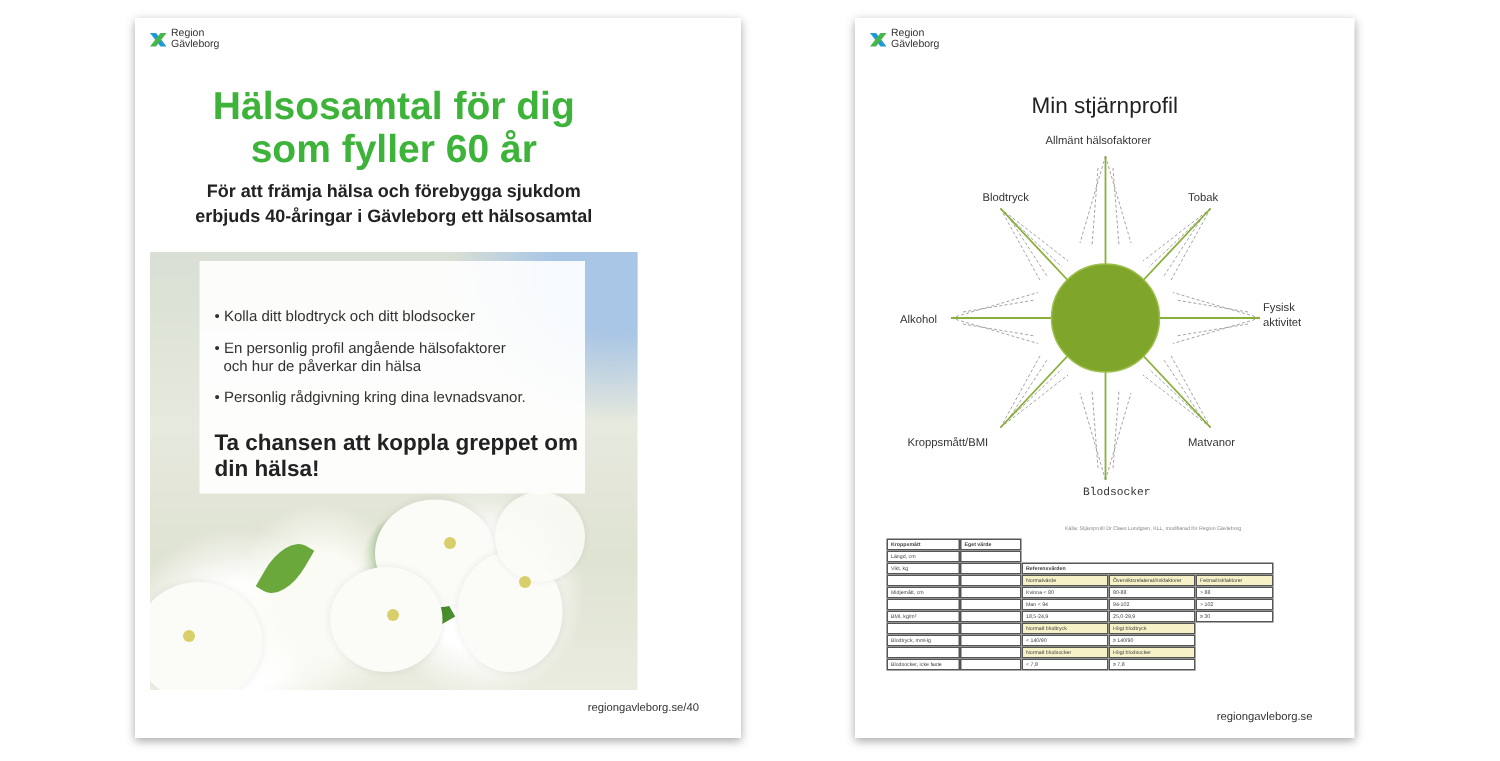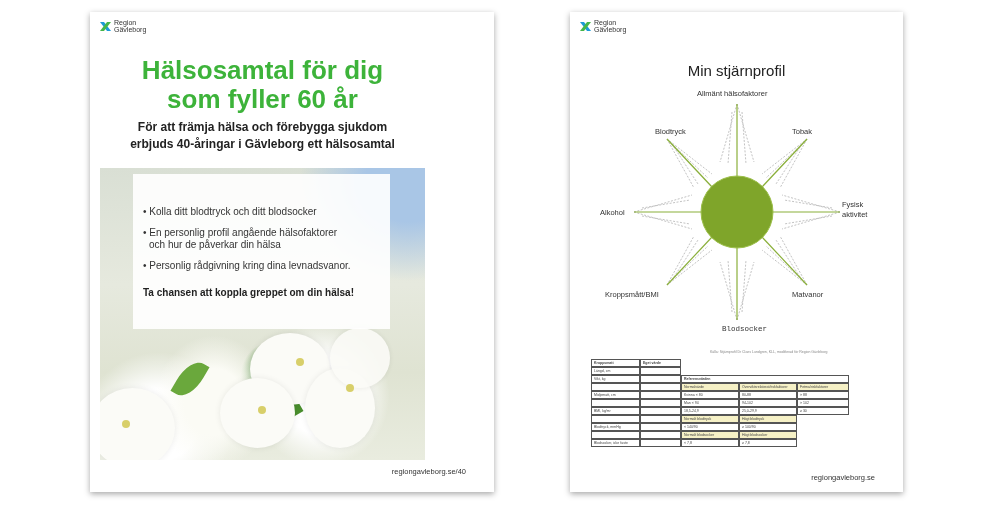--- a/index.html
+++ b/index.html
@@ -18,21 +18,21 @@
       radial-gradient(ellipse at 18% 88%, #ffffff 0 10%, rgba(255,255,255,0) 20%),
       radial-gradient(ellipse at 52% 72%, #3e8a2c 0 5%, rgba(62,138,44,0) 12%),
       radial-gradient(ellipse at 95% 5%, #a9c6e6 0 10%, rgba(169,198,230,0) 25%),
       linear-gradient(180deg,#d9dfd4 0%,#e6e9de 40%,#dfe3d2 70%,#e9ecdf 100%);}
   .leaf{position:absolute;background:#4a8f2e;border-radius:0 70% 0 70%;}
   .flower{position:absolute;background:#fbfbf7;border-radius:50%;box-shadow:0 0 6px rgba(0,0,0,0.08);}
   .stamen{position:absolute;width:8px;height:8px;border-radius:50%;background:#d8cf6a;}
   .infobox{position:absolute;left:33px;top:6px;width:257px;height:155px;background:rgba(255,255,255,0.9);}
   .info-title{position:absolute;left:10px;top:11px;font-weight:bold;font-size:10.5px;color:#222;}
   .bullet{position:absolute;left:10px;font-size:10px;line-height:12px;color:#333;}
-  .cta{position:absolute;left:10px;top:113px;font-weight:bold;font-size:10px;color:#222;}
+  .cta{position:absolute;left:10px;top:113px;font-weight:bold;font-size:15px;color:#222;}
   .welcome{position:absolute;left:0;width:257px;top:135px;text-align:center;font-weight:bold;font-size:15px;color:#3db33a;}
   .url-left{position:absolute;right:28px;top:455px;font-size:7.5px;color:#333;}
   .chart-title{position:absolute;left:0;width:333px;top:50px;text-align:center;font-size:15px;color:#222;}
   .axis-label{position:absolute;font-size:7.5px;color:#333;white-space:nowrap;}
   .credit{position:absolute;left:140px;top:338px;font-size:3.5px;color:#888;white-space:nowrap;}
   .tbl{position:absolute;font-size:3.5px;color:#444;}
   .cell{position:absolute;border:0.6px solid #555;box-sizing:border-box;padding:1px 2px;overflow:hidden;white-space:nowrap;background:#fff;}
   .cell.hl{background:#f6f1c6;}
   .cell.bold{font-weight:bold;}
   .url-right{position:absolute;right:28px;top:461px;font-size:7.5px;color:#333;}

